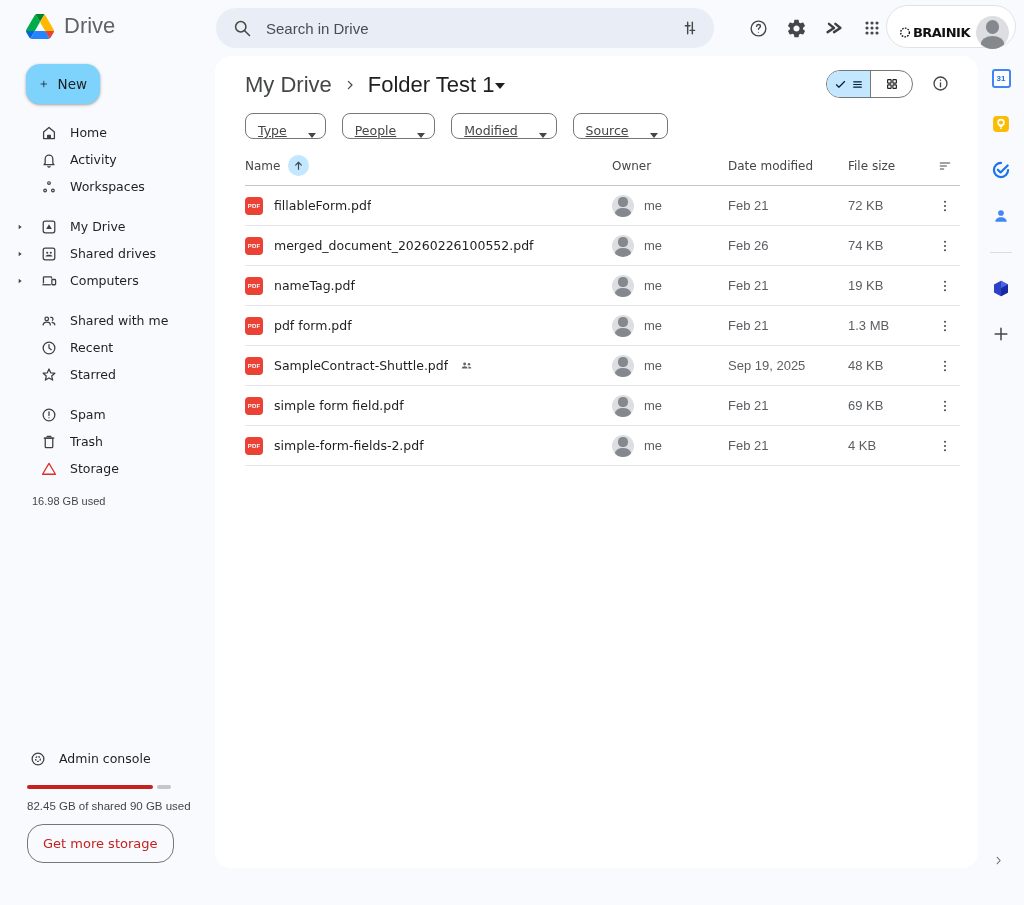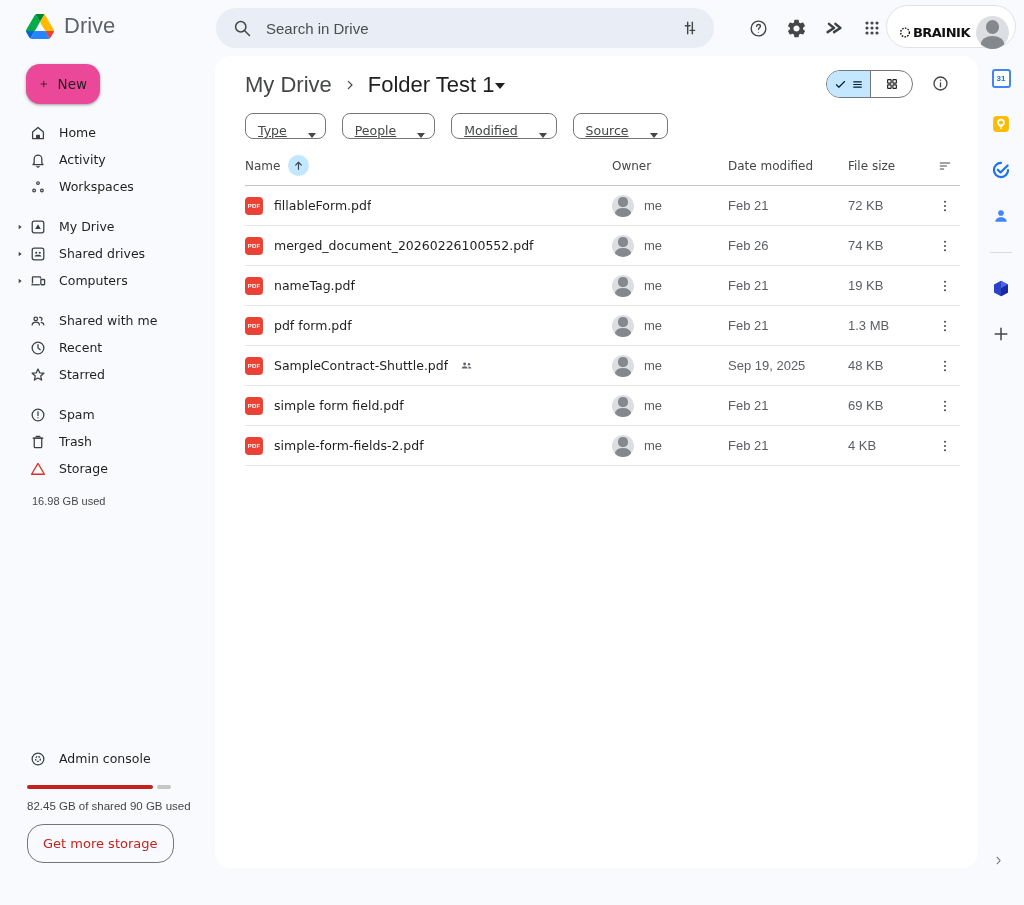--- a/index.html
+++ b/index.html
@@ -19,24 +19,24 @@
 .account-pill { position:absolute; right:8px; top:5px; height:43px; border-radius:22px; background:#fff; border:1px solid #dfe3e8; display:flex; align-items:center; gap:6px; padding:12px 6px 0 11px; }
 .brand-logo { display:flex; align-items:center; gap:2px; font-weight:bold; font-size:13px; letter-spacing:-0.5px; color:#111; font-family:"DejaVu Sans",sans-serif; }
 .avatar { border-radius:50%; background:#dcdee1; position:relative; overflow:hidden; flex:none; }
 .avatar::before { content:""; position:absolute; width:42%; height:42%; border-radius:50%; background:#85898e; top:13%; left:29%; }
 .avatar::after { content:""; position:absolute; width:72%; height:46%; border-radius:50% 50% 0 0; background:#85898e; bottom:-8%; left:14%; }
 .avatar.lg { width:33px; height:33px; }
 .avatar.sm { width:22px; height:22px; }
 
 
 .sidebar { position:absolute; left:0; top:56px; width:215px; bottom:0; }
-.new-btn { position:absolute; left:26px; top:8px; width:74px; height:40px; background:#ec4899; border-radius:14px; box-shadow:0 1px 2px rgba(60,64,67,.3), 0 1px 3px 1px rgba(60,64,67,.15); display:flex; align-items:center; gap:9px; padding:0 13px; font-size:13.5px; font-family:"DejaVu Sans",sans-serif; color:#1f1f1f; }
+.new-btn { position:absolute; left:26px; top:8px; width:74px; height:40px; background:#7dd3fc; border-radius:14px; box-shadow:0 1px 2px rgba(60,64,67,.3), 0 1px 3px 1px rgba(60,64,67,.15); display:flex; align-items:center; gap:9px; padding:0 13px; font-size:13.5px; font-family:"DejaVu Sans",sans-serif; color:#1f1f1f; }
 .nav { position:absolute; left:0; top:63px; width:215px; }
 .nav-group { margin-bottom:13px; }
-.nav-item { height:27px; display:flex; align-items:center; position:relative; padding-left:29px; gap:12px; font-size:12.5px; font-family:"DejaVu Sans",sans-serif; color:#1f1f1f; }
+.nav-item { height:27px; display:flex; align-items:center; position:relative; padding-left:40px; gap:12px; font-size:12.5px; font-family:"DejaVu Sans",sans-serif; color:#1f1f1f; }
 .nav-item .expander { position:absolute; left:16px; top:50%; transform:translateY(-50%); }
 .used-label { margin:1px 0 0 32px; font-size:11px; color:#444746; }
 .side-bottom { position:absolute; left:0; top:689px; width:215px; }
 .admin-item { height:27px; display:flex; align-items:center; padding-left:29px; gap:12px; font-size:12.5px; font-family:"DejaVu Sans",sans-serif; color:#1f1f1f; }
 .storage-bar { position:absolute; left:27px; top:40px; width:144px; height:4px; }
 .storage-bar .fill { position:absolute; left:0; top:0; width:126px; height:4px; background:#c5221f; border-radius:2px; }
 .storage-bar .rest { position:absolute; right:0; top:0; width:14px; height:4px; background:#c4c7c5; border-radius:2px; }
 .storage-summary { position:absolute; left:27px; top:55px; font-size:11.5px; color:#444746; }
 .more-storage-btn { position:absolute; left:27px; top:79px; height:39px; border-radius:16px; border:1px solid #747775; background:transparent; display:inline-flex; align-items:center; padding:0 15px; font-size:13px; font-family:"DejaVu Sans",sans-serif; color:#c5221f; }
 

